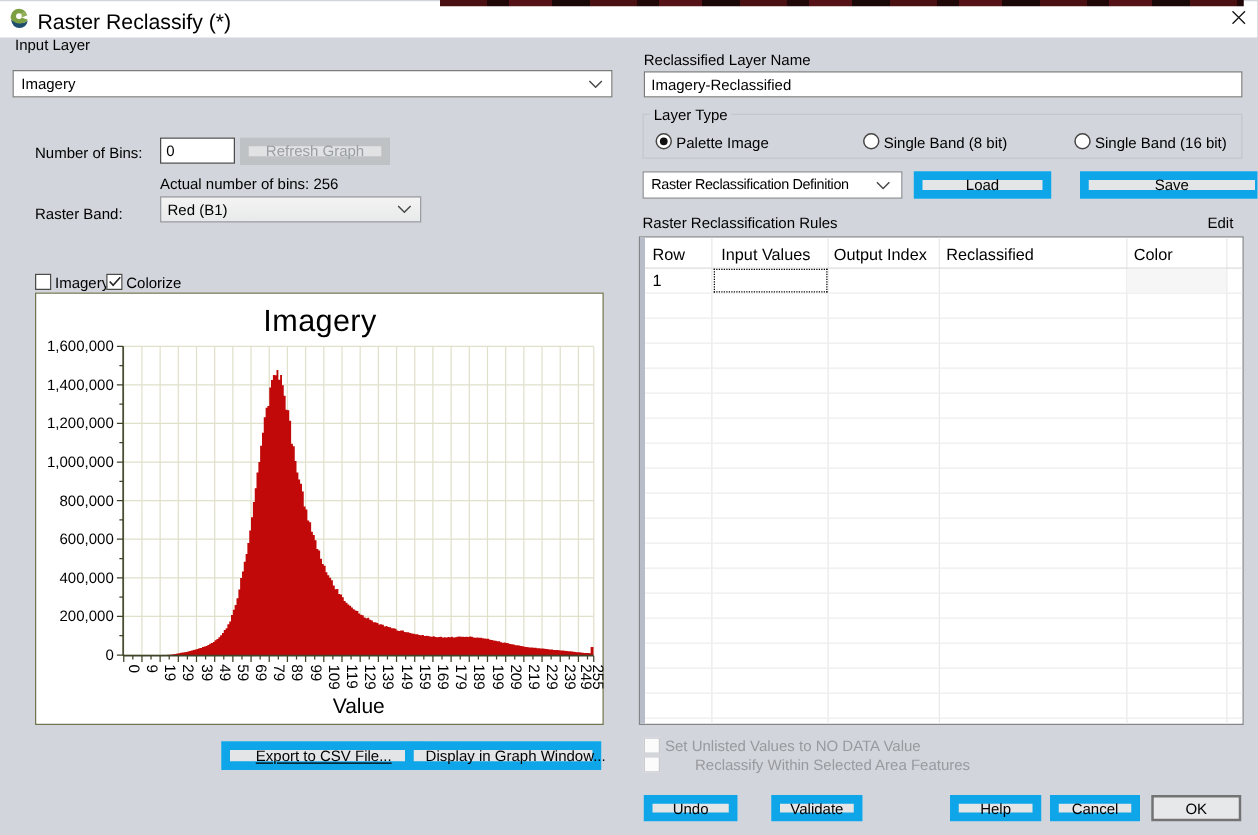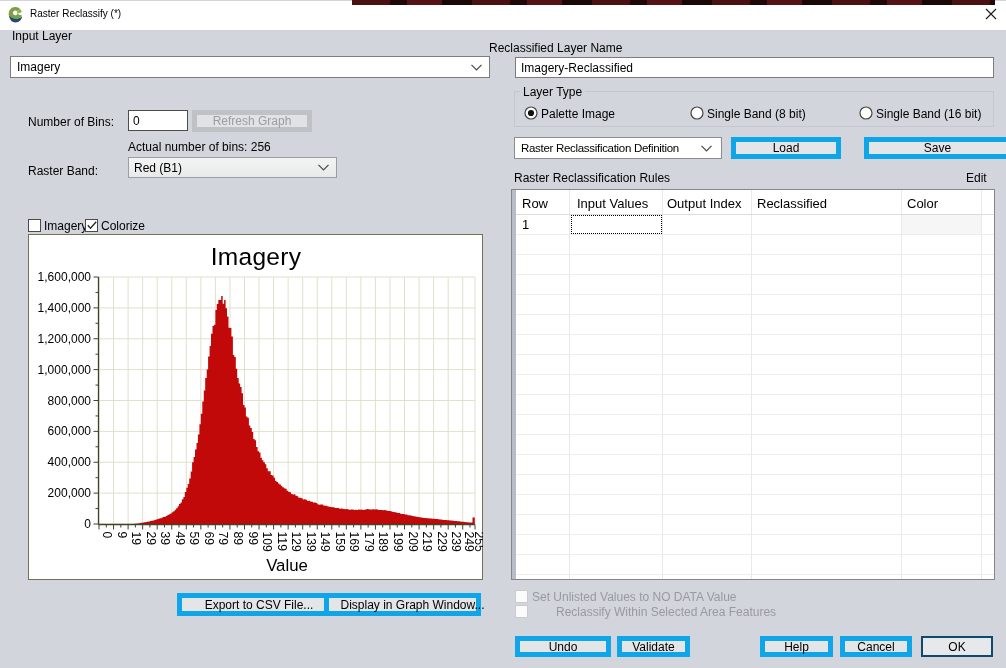--- a/index.html
+++ b/index.html
@@ -1,36 +1,36 @@
 <!DOCTYPE html>
 <html><head>
 <meta charset="utf-8">
 <style>
   html,body{margin:0;padding:0;}
   body{width:1006px;height:668px;position:relative;background:#d2d5db;
        font-family:"Liberation Sans",sans-serif;font-size:12px;color:#000;overflow:hidden;}
   .abs{position:absolute;}
   .lbl{position:absolute;white-space:nowrap;}
   .inp{position:absolute;background:#fff;border:1px solid #7c7c7c;box-sizing:border-box;}
-  .btn{position:absolute;background:#e4e5e7;border:5px solid #0ea5e9;box-sizing:border-box;
+  .btn{position:absolute;background:#e4e5e7;border:7px solid #0ea5e9;box-sizing:border-box;
        display:flex;align-items:center;justify-content:center;white-space:nowrap;}
   .cb{position:absolute;width:13px;height:13px;background:#fff;border:1px solid #4a4a4a;box-sizing:border-box;}
 </style>
 </head>
 <body>
 
 <div class="abs" style="left:352px;top:0;width:643px;height:5px;z-index:5;background:repeating-linear-gradient(90deg,#4a1012 0 38px,#200808 38px 55px,#551317 55px 90px,#1a0707 90px 120px);"></div>
 
 <div class="abs" style="left:0;top:1px;width:1006px;height:29px;background:#fff;"></div>
 <svg class="abs" style="left:7px;top:6px" width="17" height="17" viewBox="0 0 17 17">
   <path d="M1.8 9.5 Q3 16.3 8.6 16.4 Q14 16.3 15.2 10.5 Q10 14.8 1.8 9.5 Z" fill="#1e4d6e"></path>
   <path d="M1.6 9 Q5 13.5 10.5 12.6 Q14.2 11.9 15.3 9.8 L10.4 7.9 Q9.7 9.3 8 9.2 Q5.9 9 5.8 6.8 Q5.9 4.7 8.2 4.5 Q9.3 4.5 10 5.2 L13.3 3.1 Q11.5 0.9 8.3 0.9 Q4.5 1 2.7 4 Q1.3 6.4 1.6 9 Z" fill="#7da043"></path>
   <path d="M10 5.2 L13.3 3.1 L14.9 6.1 L10.4 7.9 Q10.4 6 10 5.2 Z" fill="#8fae55"></path>
 </svg>
-<div class="lbl" style="left:30px;top:8px;font-size:10px;">Raster Reclassify (*)</div>
+<div class="lbl" style="left:30px;top:8px;font-size:17px;">Raster Reclassify (*)</div>
 <svg class="abs" style="left:985px;top:8px" width="12" height="12" viewBox="0 0 12 12">
   <path d="M1 1 L11 11 M11 1 L1 11" stroke="#1b1b1b" stroke-width="1.1" fill="none"></path>
 </svg>
 
 <div class="lbl" style="left:12px;top:29px;">Input Layer</div>
 <div class="inp" style="left:10px;top:56px;width:480px;height:22px;"></div>
 <div class="lbl" style="left:17px;top:60px;">Imagery</div>
 <svg class="abs" style="left:471px;top:64px" width="11" height="7" viewBox="0 0 11 7">
   <path d="M0.5 0.8 L5.5 5.8 L10.5 0.8" stroke="#474747" stroke-width="1.2" fill="none"></path>
 </svg>
@@ -95,24 +95,24 @@
 <text x="366.0" y="297.5" font-size="12.2" font-family="Liberation Sans" transform="rotate(90 366.0 297.5)" text-anchor="start">199</text>
 <text x="380.5" y="297.5" font-size="12.2" font-family="Liberation Sans" transform="rotate(90 380.5 297.5)" text-anchor="start">209</text>
 <text x="395.1" y="297.5" font-size="12.2" font-family="Liberation Sans" transform="rotate(90 395.1 297.5)" text-anchor="start">219</text>
 <text x="409.6" y="297.5" font-size="12.2" font-family="Liberation Sans" transform="rotate(90 409.6 297.5)" text-anchor="start">229</text>
 <text x="424.2" y="297.5" font-size="12.2" font-family="Liberation Sans" transform="rotate(90 424.2 297.5)" text-anchor="start">239</text>
 <text x="436.7" y="297.5" font-size="12.2" font-family="Liberation Sans" transform="rotate(90 436.7 297.5)" text-anchor="start">249</text>
 <text x="446.5" y="297.5" font-size="12.2" font-family="Liberation Sans" transform="rotate(90 446.5 297.5)" text-anchor="start">255</text>
 <text x="228" y="30.5" font-size="24.5" letter-spacing="0.3" text-anchor="middle" font-family="Liberation Sans">Imagery</text>
 <text x="259" y="336.5" font-size="16.8" text-anchor="middle" font-family="Liberation Sans">Value</text>
 </svg>
-<div class="btn" style="left:177px;top:593px;width:164px;height:23px;">Export to CSV File...</div>
+<div class="btn" style="left:177px;top:593px;width:164px;height:23px;text-decoration:underline;">Export to CSV File...</div>
 <div class="btn" style="left:324px;top:593px;width:157px;height:23px;padding-left:20px;">Display in Graph Window...</div>
 
-<div class="lbl" style="left:489px;top:41px;">Reclassified Layer Name</div>
+<div class="lbl" style="left:515px;top:41px;">Reclassified Layer Name</div>
 <div class="inp" style="left:515px;top:57px;width:479px;height:21px;"></div>
 <div class="lbl" style="left:521px;top:61px;">Imagery-Reclassified</div>
 
 <div class="abs" style="left:514px;top:91px;width:480px;height:36px;border:1px solid #c3c7ce;box-sizing:border-box;"></div>
 <div class="lbl" style="left:520px;top:85px;background:#d2d5db;padding:0 3px;">Layer Type</div>
 
 <svg class="abs" style="left:524px;top:106px" width="14" height="14" viewBox="0 0 14 14">
   <circle cx="7" cy="7" r="6" fill="#fff" stroke="#454545" stroke-width="1.2"></circle>
   <circle cx="7" cy="7" r="3.1" fill="#111"></circle>
 </svg>
@@ -155,17 +155,17 @@
 <div class="lbl" style="left:757px;top:196px;font-size:13px;">Reclassified</div>
 <div class="lbl" style="left:907px;top:196px;font-size:13px;">Color</div>
 <div class="lbl" style="left:522px;top:217px;font-size:13px;">1</div>
 <div class="abs" style="left:571px;top:215px;width:91px;height:19px;background:#fff;border:1px dotted #000;box-sizing:border-box;"></div>
 
 <div class="abs" style="left:515px;top:590px;width:13px;height:13px;background:#fbfbfb;border:1px solid #c9cbcf;box-sizing:border-box;"></div>
 <div class="lbl" style="left:532px;top:590px;color:#989a9e;">Set Unlisted Values to NO DATA Value</div>
 <div class="abs" style="left:515px;top:605px;width:13px;height:13px;background:#fbfbfb;border:1px solid #c9cbcf;box-sizing:border-box;"></div>
 <div class="lbl" style="left:556px;top:605px;color:#989a9e;">Reclassify Within Selected Area Features</div>
 
-<div class="btn" style="left:515px;top:636px;width:96px;height:21px;">Undo</div>
+<div class="btn" style="left:515px;top:636px;width:75px;height:21px;">Undo</div>
 <div class="btn" style="left:617px;top:636px;width:73px;height:21px;">Validate</div>
 <div class="btn" style="left:760px;top:636px;width:73px;height:21px;">Help</div>
 <div class="btn" style="left:840px;top:636px;width:72px;height:21px;">Cancel</div>
-<div class="btn" style="left:921px;top:636px;width:72px;height:21px;border:2px solid #0c4a6e;background:#e7e8ea;">OK</div>
+<div class="btn" style="left:921px;top:636px;width:72px;height:21px;border:2px solid #737373;background:#e7e8ea;">OK</div>
 
 </body></html>

